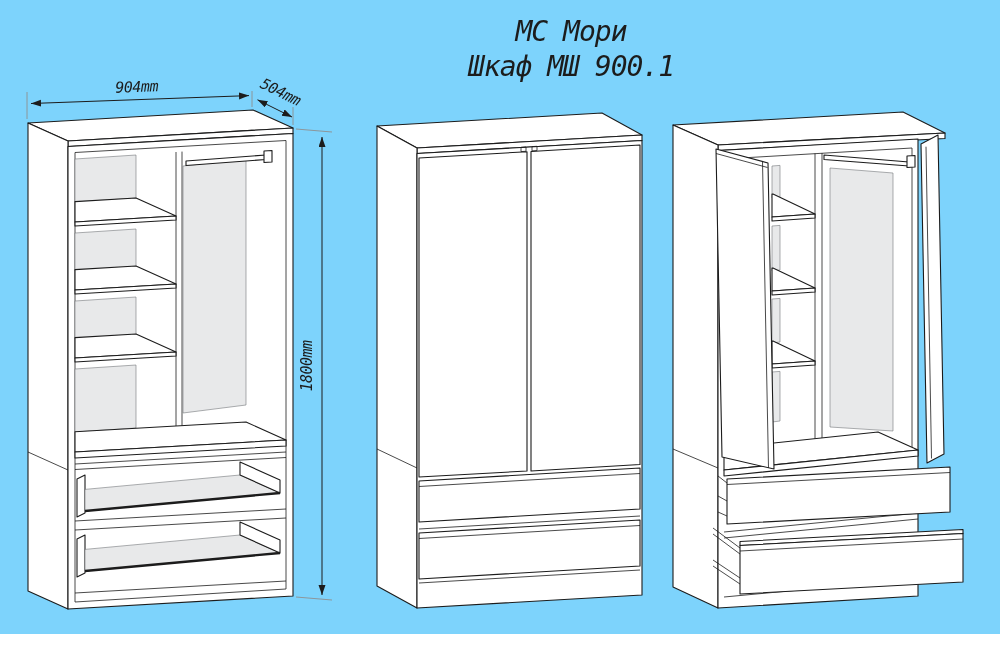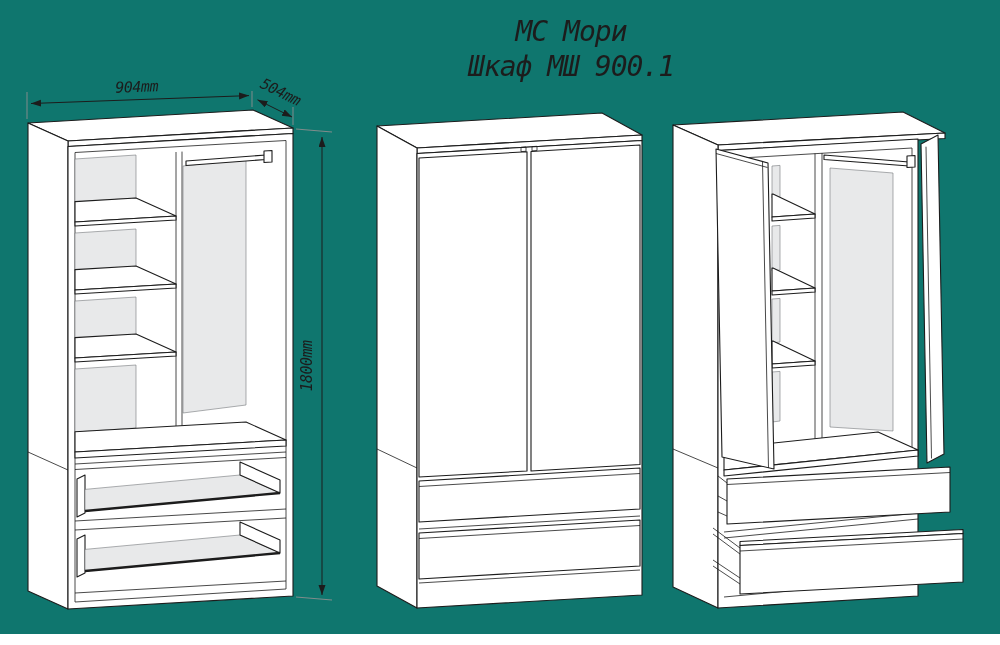--- a/index.html
+++ b/index.html
@@ -1,16 +1,16 @@
 <!DOCTYPE html>
 <html><head>
 <meta charset="utf-8">
 <style>
   html,body{margin:0;padding:0;background:#ffffff;}
-  .canvas{position:relative;width:1000px;height:634px;background:#0f766e;overflow:hidden;
+  .canvas{position:relative;width:1000px;height:634px;background:#7dd3fc;overflow:hidden;
           font-family:"DejaVu Sans Mono","Liberation Mono",monospace;text-decoration:underline;}
   svg{position:absolute;left:0;top:0;}
   .face{fill:#ffffff;stroke:#1c1c1c;stroke-width:1.1;stroke-linejoin:round;}
   .thin{fill:none;stroke:#1c1c1c;stroke-width:0.8;}
   .panel{fill:#e8e9ea;stroke:#73777a;stroke-width:0.6;}
   .thick{fill:none;stroke:#1c1c1c;stroke-width:2.4;}
   .ext{fill:none;stroke:#8f8f8f;stroke-width:0.9;}
   .dim{fill:none;stroke:#1c1c1c;stroke-width:1;}
   .dim-text{font:italic 15px "DejaVu Sans Mono","Liberation Mono",monospace;
             fill:#1c1c1c;letter-spacing:-0.5px;}

